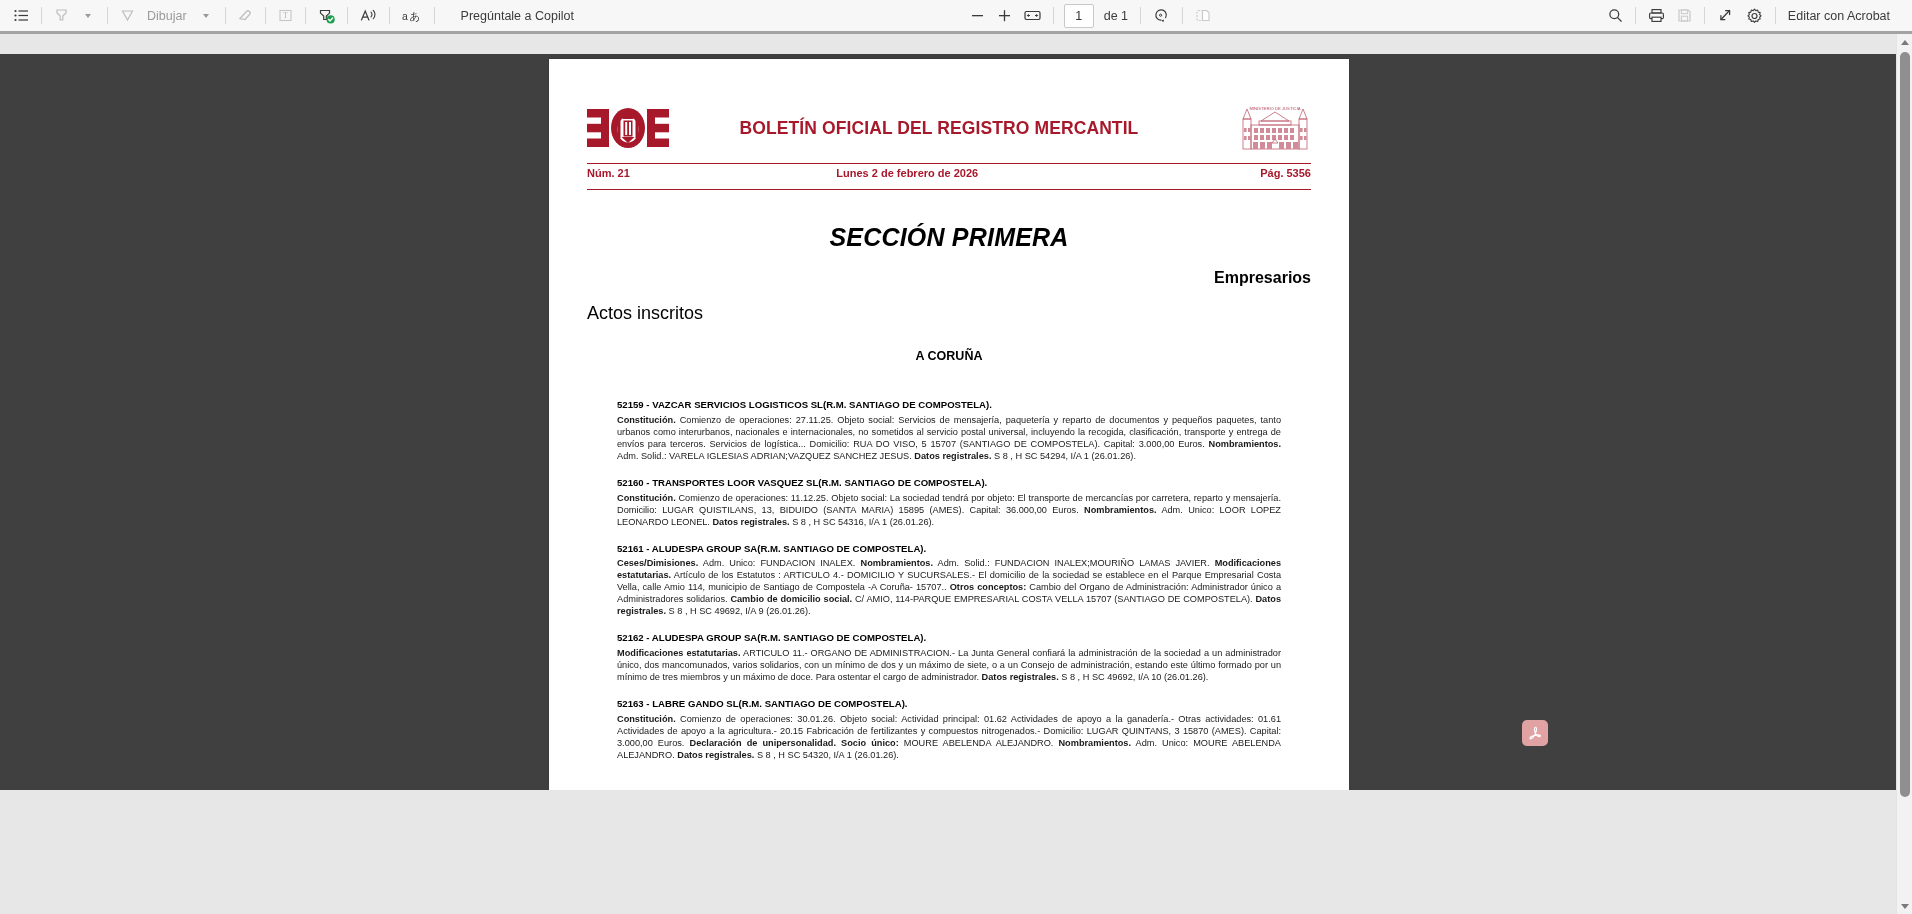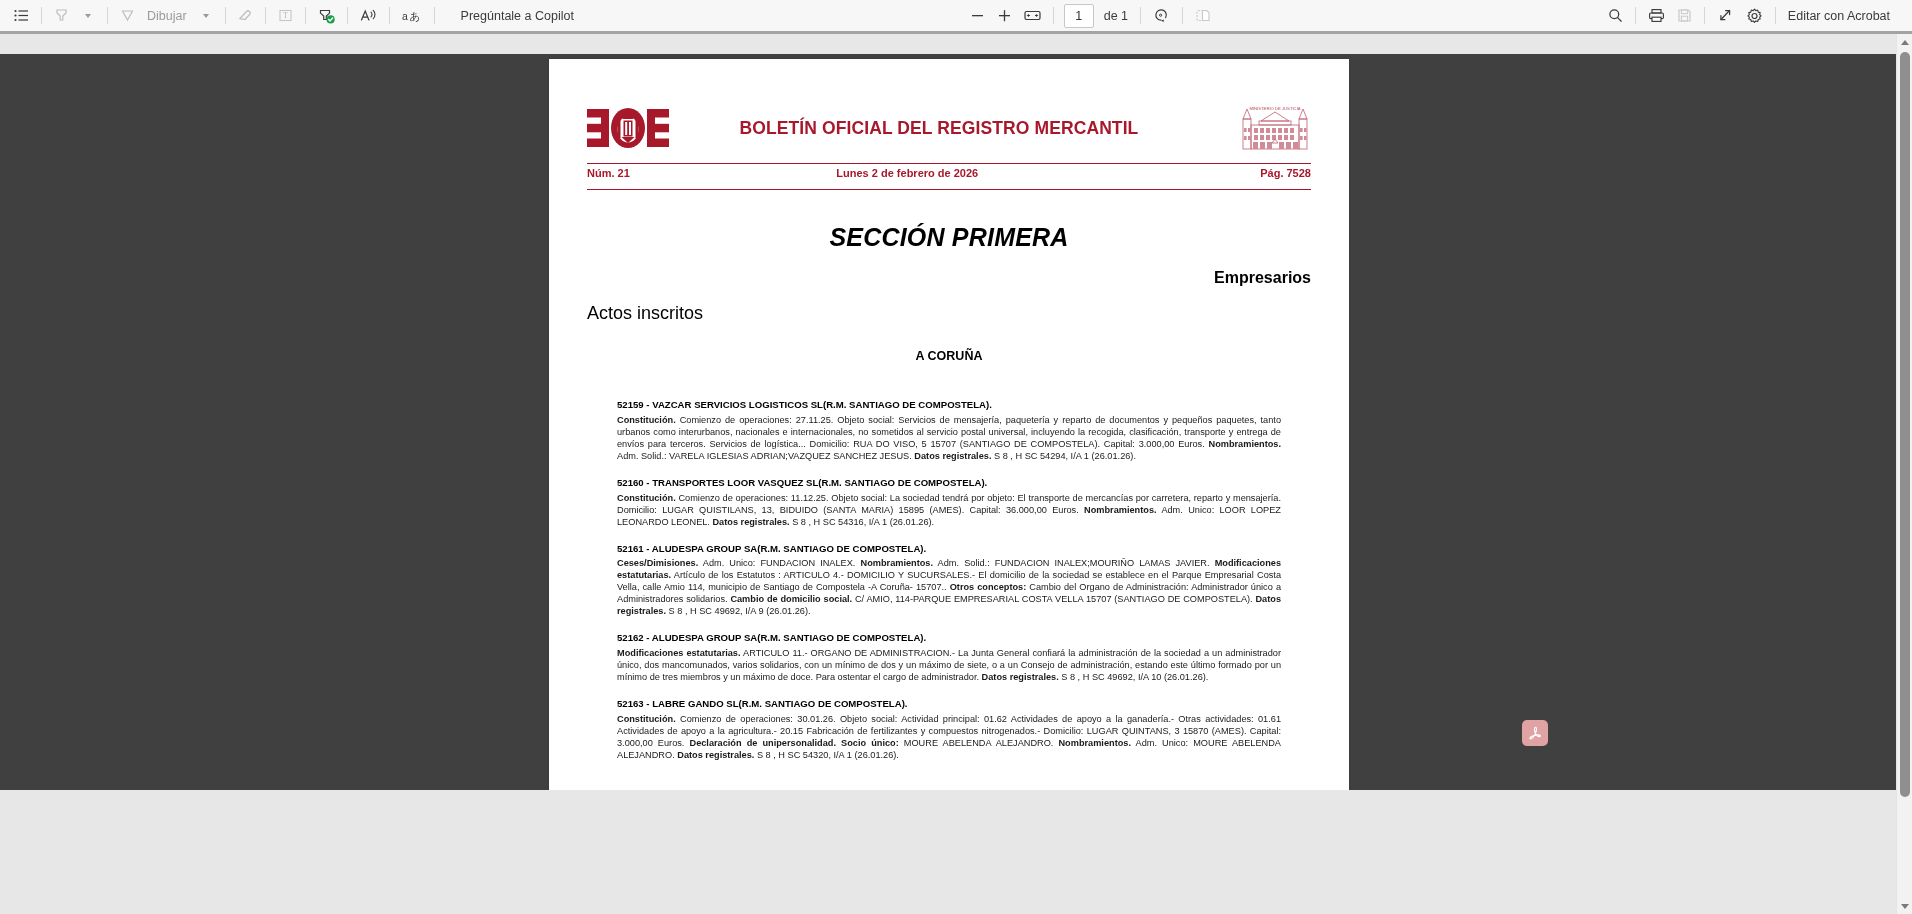--- a/index.html
+++ b/index.html
@@ -533,21 +533,21 @@
             <text x="36" y="7" font-size="4.2" text-anchor="middle" fill="#b04a5c" font-family="Liberation Sans, sans-serif">MINISTERIO DE JUSTICIA</text>
           </svg>
         </div>
       </div>
 
       <hr class="rule">
 
       <div class="meta-row">
         <div class="meta-left">Núm. 21</div>
         <div class="meta-center">Lunes 2 de febrero de 2026</div>
-        <div class="meta-right">Pág. 7528</div>
+        <div class="meta-right">Pág. 5356</div>
       </div>
 
       <hr class="rule">
 
       <div class="seccion">SECCIÓN PRIMERA</div>
       <div class="subsec">Empresarios</div>
       <div class="subsub">Actos inscritos</div>
       <div class="provincia">A CORUÑA</div>
 
       <div class="entries" id="entries">

